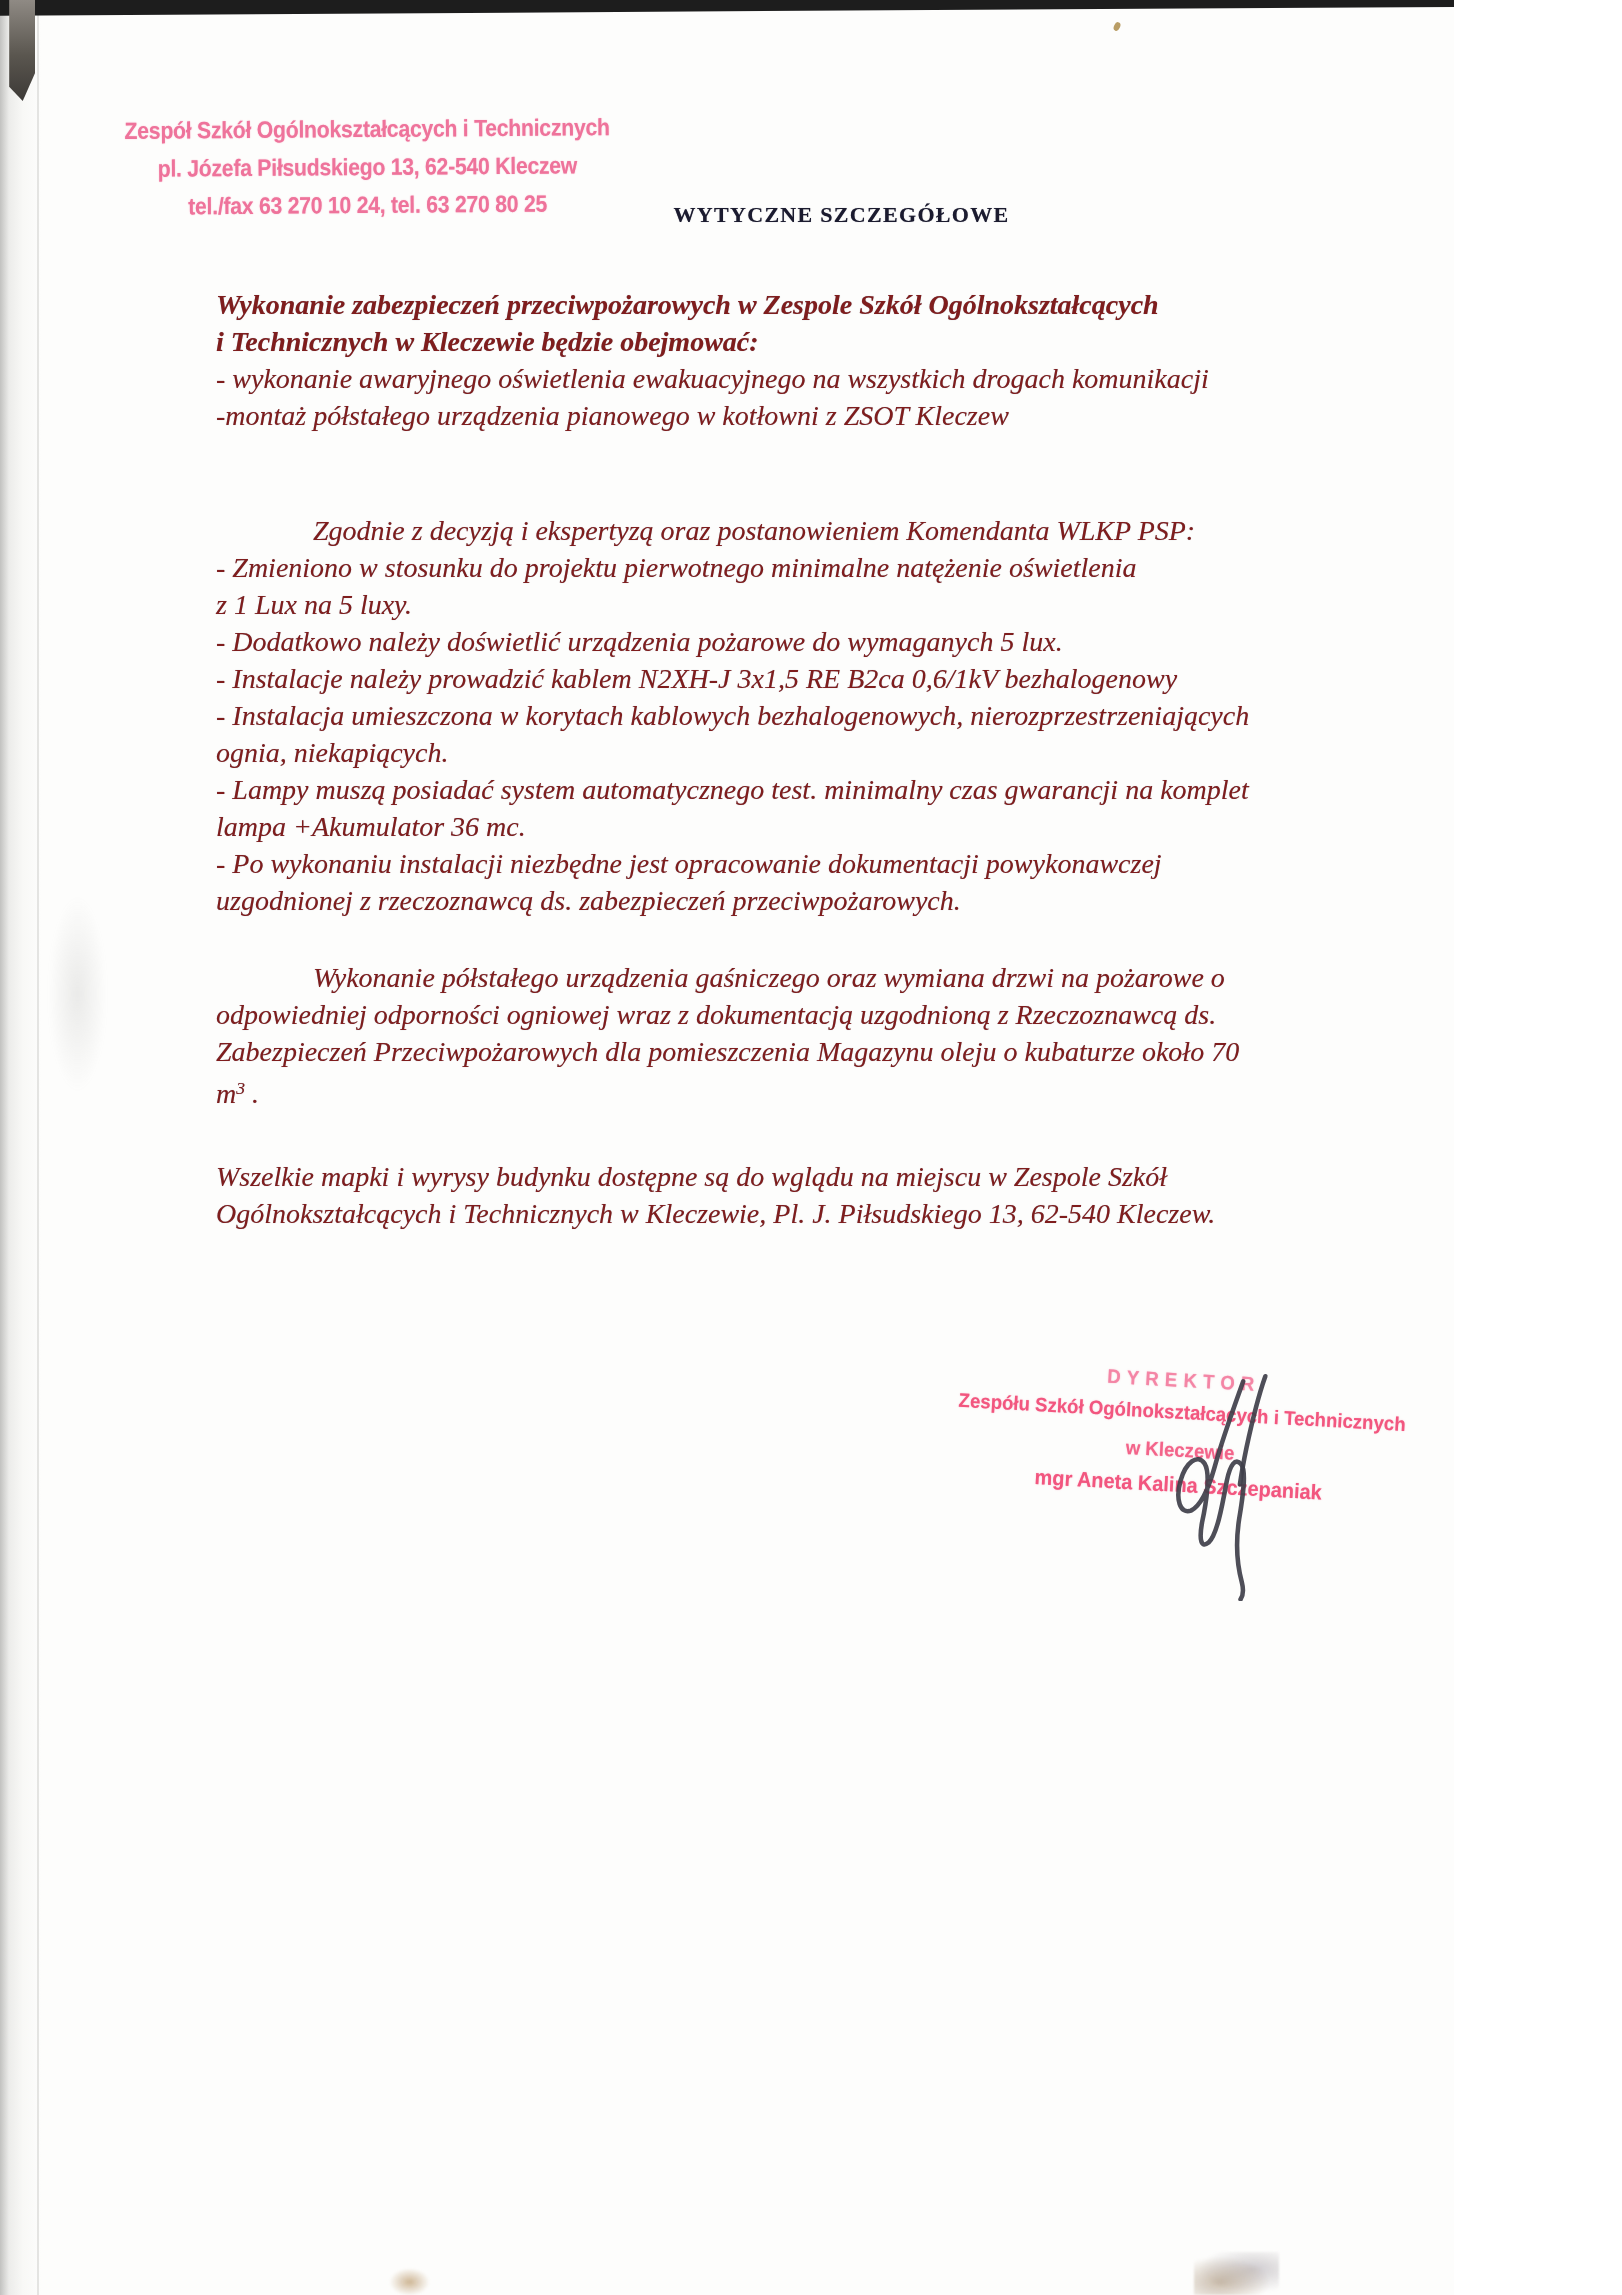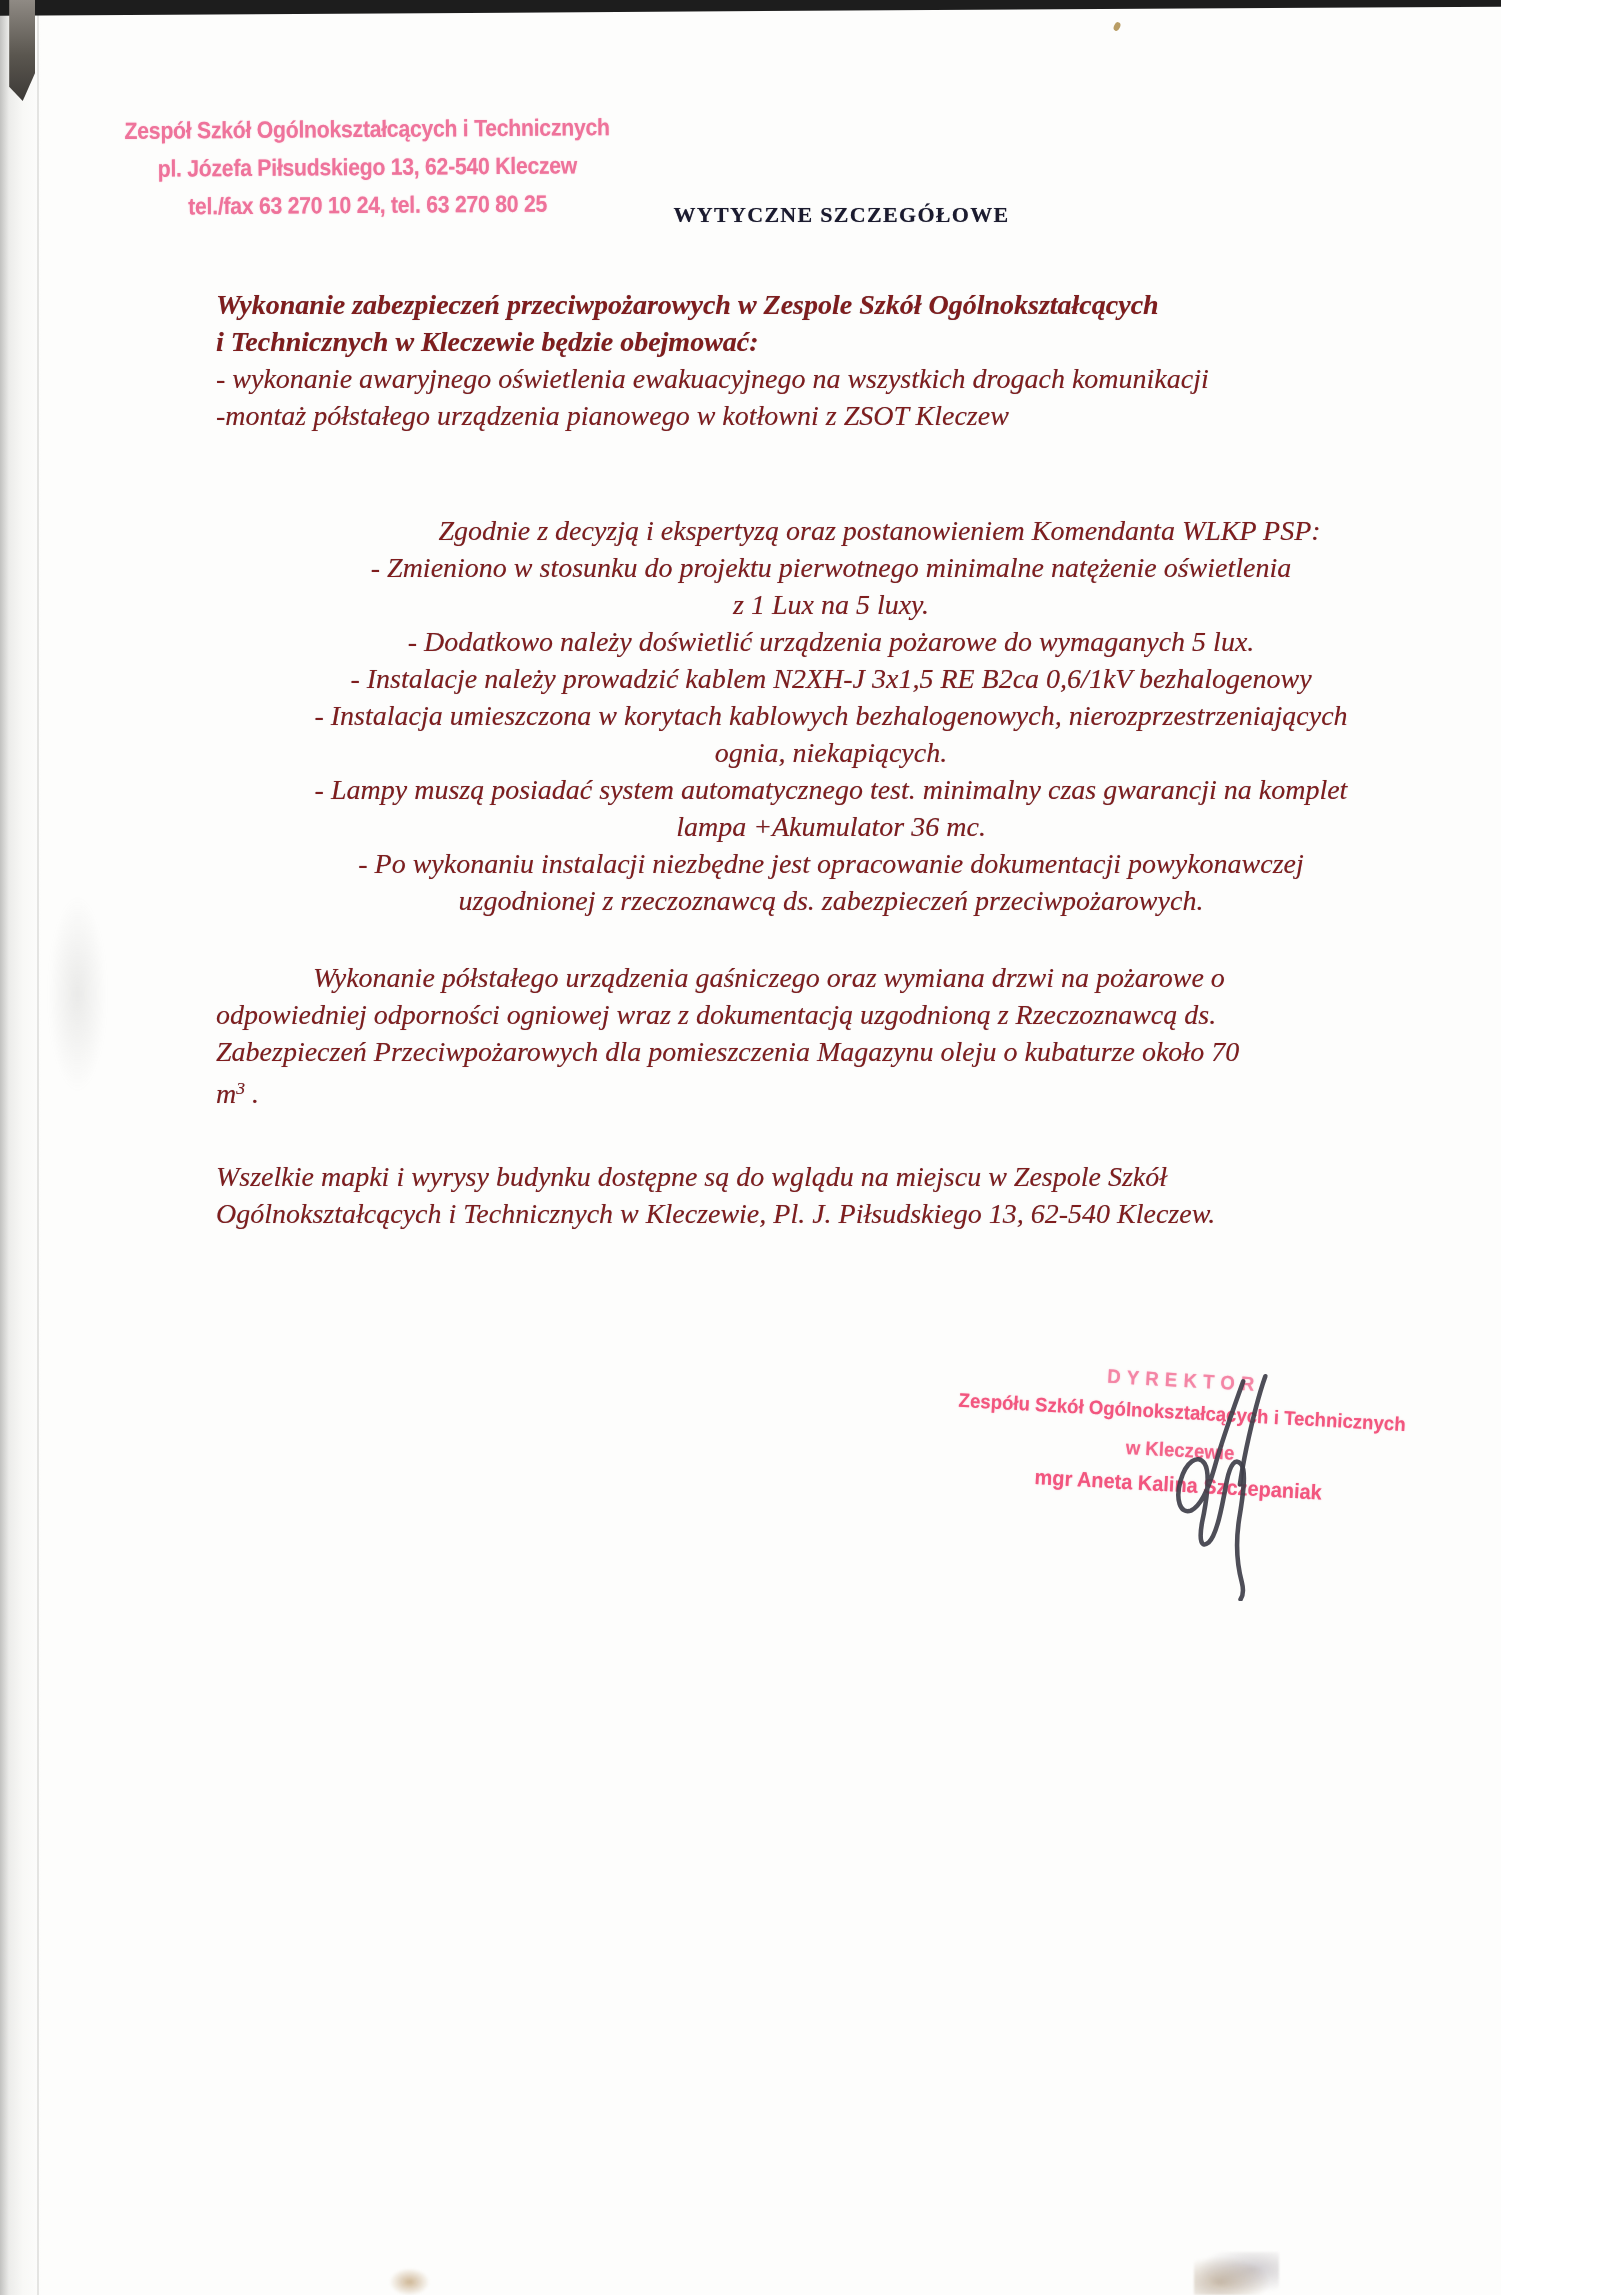--- a/index.html
+++ b/index.html
@@ -2,21 +2,20 @@
 <html style="font-size:10.5px"><head>
 <meta charset="utf-8">
 <style>
   html,body{margin:0;padding:0;background:#ffffff;}
   .page{
     position:relative;
     width:1454px;height:2295px;
     background:#fdfdfc;
     font-family:"Liberation Serif", serif;
     overflow:hidden;
-    padding-left:47px;
   }
   
   .scan-top-bar{
     position:absolute;left:0;top:0;width:1623px;height:15.7px;
     background:#1d1d1d;
     clip-path:polygon(0 0,100% 0,100% 38%,0 100%);
   }
   .scan-corner-strip{
     position:absolute;left:9.2px;top:0;width:26px;height:101px;
     background:linear-gradient(180deg,#8f8a84 0%,#5a564f 55%,#3c3936 100%);
@@ -79,21 +78,21 @@
     font-size:28px;line-height:37px;
     color:#7f1d1d;
     text-shadow:0 0 0.7px rgba(35,35,58,0.45);
     font-style:italic;
   }
   .para .line{white-space:nowrap;}
   .para .bold{font-weight:bold;}
   .para .indent{text-indent:97px;}
   .para sup{font-size:17.7px;vertical-align:9.2px;}
   .p-intro{top:286px;}
-  .p-req{top:512px;text-align:center;}
+  .p-req{top:512px;}
   .p-ext{top:959px;}
   .p-close{top:1158px;}
   
   .footer-stamp{
     position:absolute;left:916px;top:1369px;width:537px;
     text-align:center;
     font-family:"Liberation Sans", sans-serif;
     font-weight:bold;
     color:#f2567f;
     transform:rotate(3.1deg) scaleX(0.95);

